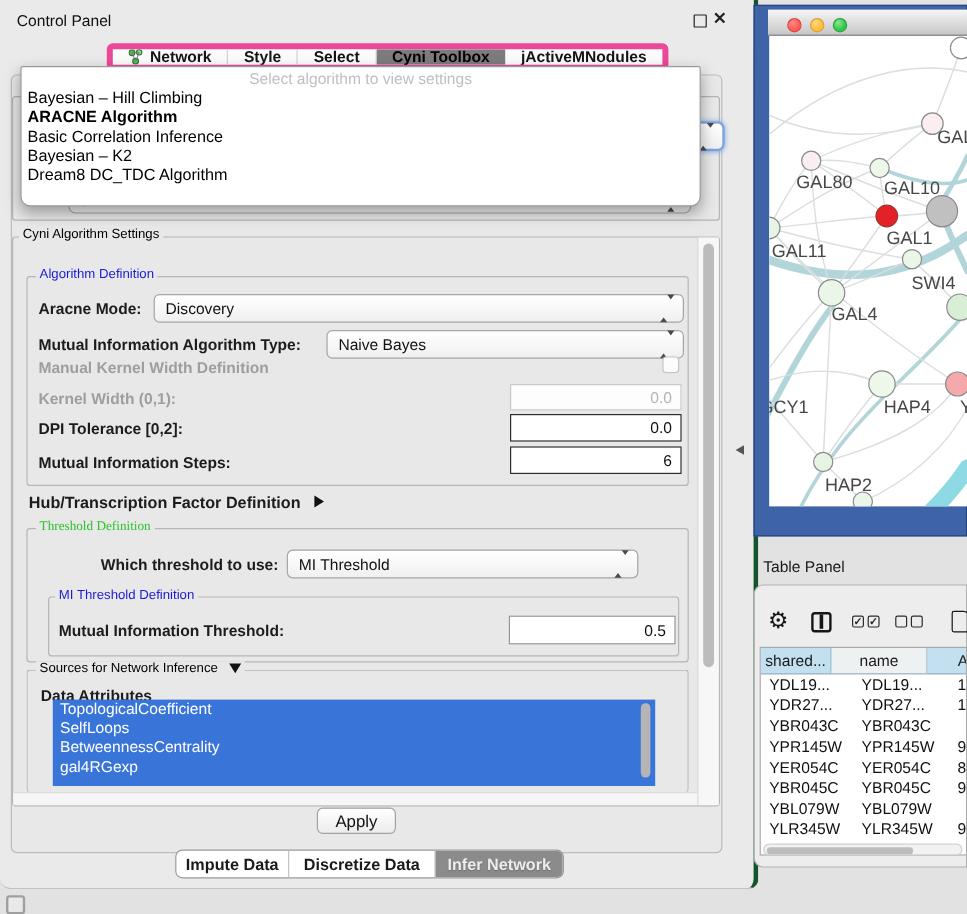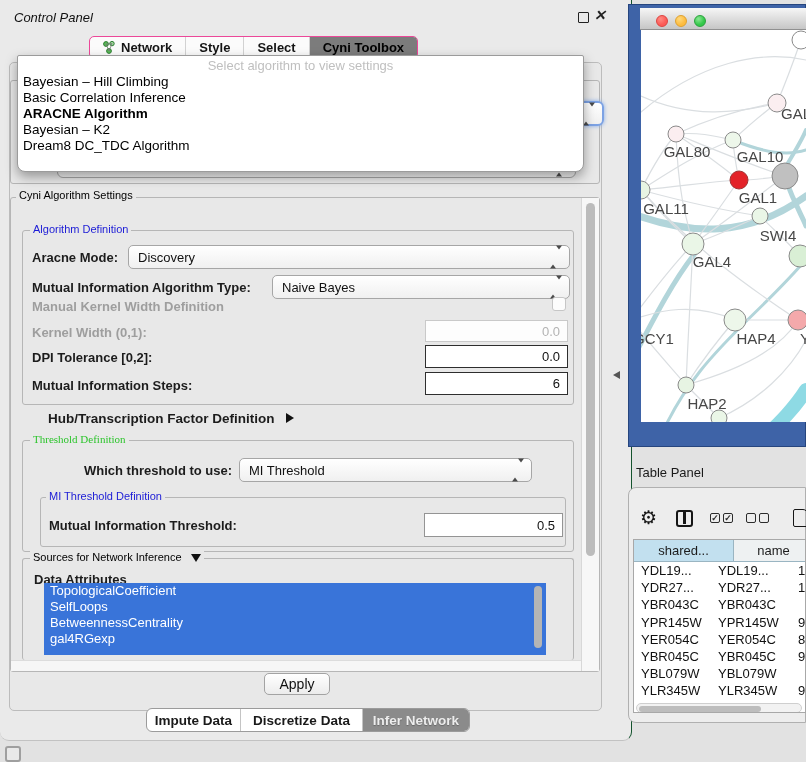--- a/index.html
+++ b/index.html
@@ -7,31 +7,31 @@
   body {
     position:relative; overflow:hidden;
     background:#e2e2e2;
     font-family:"Liberation Sans", sans-serif;
     -webkit-font-smoothing:antialiased;
   }
   .abs { position:absolute; }
 
   
   .cp-outer { left:0; top:0; width:632px; height:741px; background:#eaeaea;
-              border-right:1px solid #14532d; border-bottom:1px solid #c2c2c2;
-              border-radius:0 0 9px 9px;font-style:italic; }
+              border-right:4px solid #14532d; border-bottom:1px solid #c2c2c2;
+              border-radius:0 0 9px 9px; }
   .cp-title { left:14px; top:10px; font-size:13px; color:#111; }
   .win-btn-float { left:578px; top:12px; width:11px; height:11px; border:1.5px solid #222; border-radius:1px; }
   .win-btn-close { left:594px; top:7px; font-size:14px; font-weight:bold; color:#222; }
   .cp-inner { left:9px; top:62px; width:593px; height:649px; background:#e8e8e8;
               border:1px solid #bcbcbc; border-radius:5px; }
 
   
   .tabbar { left:89px; top:36px; height:23px; display:flex; background:#fbfbfb;
-            border:1px solid #ec4899; border-radius:5px; overflow:hidden; z-index:20; }
+            border:5px solid #ec4899; border-radius:5px; overflow:hidden; z-index:20; }
   .tab { display:flex; align-items:center; padding:0 13px; font-size:13px; font-weight:bold;
          color:#151515; border-right:1px solid #d2d2d2; white-space:nowrap; }
   .tab:last-child { border-right:none; }
   .tab.sel { background:#7c7c7c; color:#000000; border-right:none; }
   .tab .net-ic { margin-right:6px; width:12px; height:13px; display:inline-block; }
 
   
   .dropdown { left:17px; top:55px; width:567px; height:117px; background:#ffffff;
               border:1px solid #9b9b9b; border-radius:2px 2px 8px 8px;
               box-shadow:0 5px 12px rgba(0,0,0,.35); z-index:60; padding-top:2px; }
@@ -158,37 +158,40 @@
     </div>
     <div class="tab">
       <span>Style</span>
     </div>
     <div class="tab">
       <span>Select</span>
     </div>
     <div class="tab sel">
       <span>Cyni Toolbox</span>
     </div>
+    <div class="tab">
+      <span>jActiveMNodules</span>
+    </div>
   </div>
 
 <div class="abs inference-box"></div>
 <div class="abs combo combo-focus">
   <span class="arrows"><span class="arr-up"></span><span class="arr-dn"></span></span>
 </div>
 <div class="abs combo combo-bg">
   <span>galFiltered.sif default node</span>
   <span class="arrows"><span class="arr-up"></span><span class="arr-dn"></span></span>
 </div>
 
 <div class="abs dropdown">
   <div class="dd-hint">Select algorithm to view settings</div>
   <div id="dd-items">
       <div class="dd-item">Bayesian – Hill Climbing</div>
+      <div class="dd-item bold">ARACNE Algorithm</div>
       <div class="dd-item">Basic Correlation Inference</div>
-      <div class="dd-item bold">ARACNE Algorithm</div>
       <div class="dd-item">Bayesian – K2</div>
       <div class="dd-item">Dream8 DC_TDC Algorithm</div>
     </div>
 </div>
 
 <div class="abs gtitle" style="left:16px; top:189px;">Cyni Algorithm Settings</div>
 <div class="abs gbox" style="left:10px; top:197px; width:590px; height:475px;"></div>
 
 <div class="abs vtrack" style="left:581px; top:198px; width:18px; height:473px;">
   <div class="thumb" style="position:absolute; left:4px; top:5px; width:9px; height:353px;"></div>
@@ -221,21 +224,21 @@
 <div class="abs lbl" style="left:32px; top:350px;">DPI Tolerance [0,2]:</div>
 <div class="abs field strong" style="left:425px; top:345px; width:143px; height:23px;">
   <span>0.0</span>
 </div>
 
 <div class="abs lbl" style="left:32px; top:378px;">Mutual Information Steps:</div>
 <div class="abs field strong" style="left:425px; top:372px; width:143px; height:23px;">
   <span>6</span>
 </div>
 
-<div class="abs lbl" style="left:48px; top:411px; font-size:13.5px;">
+<div class="abs lbl" style="left:24px; top:411px; font-size:13.5px;">
   <span>Hub/Transcription Factor Definition</span>
   <span class="tri-right" style="margin-left:8px;"></span>
 </div>
 
 <div class="abs gtitle green" style="left:30px; top:433px;font-family:Liberation Serif, serif;">Threshold Definition</div>
 <div class="abs gbox" style="left:22px; top:440px; width:552px; height:112px;"></div>
 
 <div class="abs lbl" style="left:84px; top:463px;">Which threshold to use:</div>
 <div class="abs combo" style="left:239px; top:458px; width:293px; height:24px;">
   <span>MI Threshold</span>
@@ -357,21 +360,21 @@
   <span class="gear">⚙</span>
   <span class="cols-icon" style="margin-left:19px;"></span>
   <span class="cb" style="margin-left:17px;">✓</span>
   <span class="cb" style="margin-left:3px;">✓</span>
   <span class="cb" style="margin-left:13px;"></span>
   <span class="cb" style="margin-left:3px;"></span>
   <span class="doc-icon" style="margin-left:24px;"></span>
 </div>
 <div class="abs table-box">
   <div class="t-header" id="t-header">
-      <div class="t-hcell" style="width: 100px; background: rgb(194, 224, 239);">shared...</div>
+      <div class="t-hcell" style="width: 59px; background: rgb(194, 224, 239);">shared...</div>
       <div class="t-hcell" style="width: 80px; background: rgb(238, 241, 242);">name</div>
       <div class="t-hcell" style="width: 60px; background: rgb(194, 224, 239);">A</div>
     </div>
   <div class="t-rows" id="t-rows">
       <div class="t-row">
         <div class="t-cell" style="width: 77px;">YDL19...</div>
         <div class="t-cell" style="width: 80px;">YDL19...</div>
         <div class="t-cell" style="width: 60px;">13</div>
       </div>
       <div class="t-row">

